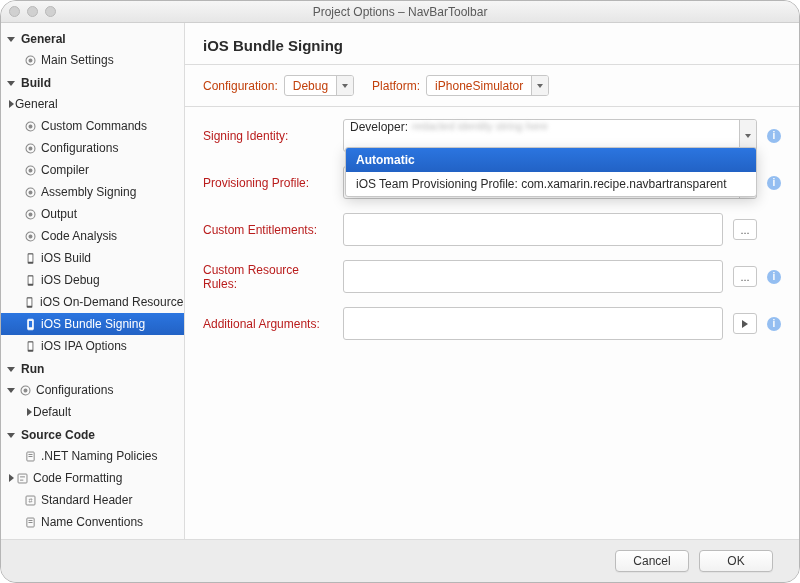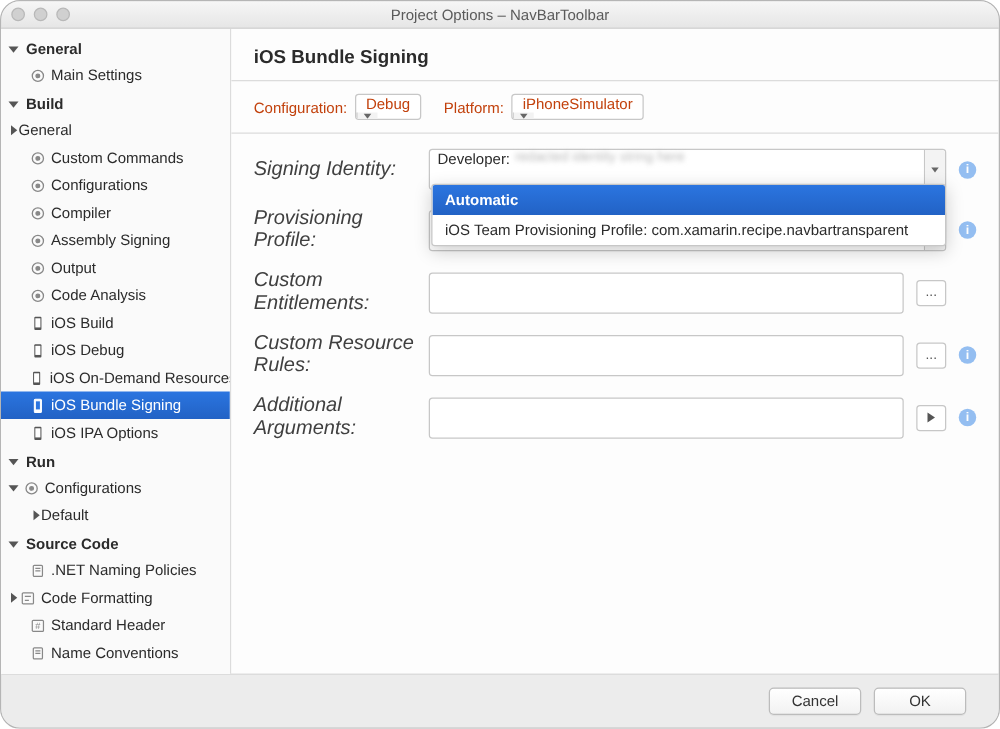--- a/index.html
+++ b/index.html
@@ -135,26 +135,26 @@
   .config-row {
     display: flex;
     align-items: center;
     gap: 6px;
     padding: 10px 18px;
     font-size: 12px;
     color: #c2410c;
   }
   .dropdown {
     display: inline-flex;
+    align-items: center;
     background: #fff;
     border: 1px solid var(--border);
     border-radius: 3px;
     height: 21px;
     overflow: hidden;
-    flex-direction: column;
   }
   .dropdown .ddlabel { padding: 0 8px; font-size:12px; }
   .dropdown .ddbtn {
     width: 17px; height: 100%;
     background: var(--drop-btn);
     border-left: 1px solid var(--border);
     display:flex; align-items:center; justify-content:center;
   }
   .sm-chev {
     width:0;height:0;border-left:3.5px solid transparent;border-right:3.5px solid transparent;border-top:4.5px solid #666;
@@ -164,23 +164,22 @@
     position: relative;
   }
   .form-row {
     display: flex;
     align-items: center;
     gap: 10px;
     margin-bottom: 14px;
   }
   .form-label {
     width: 130px;
-    font-size: 16px;
-    color: #404040;
-    font-style: italic;
+    font-size: 12px;
+    color: #b91c1c;
   }
   .input, .select-input {
     flex: 1;
     height: 33px;
     background:#fff;
     border:1px solid var(--border);
     border-radius:3px;
     display:flex; align-items:flex-start;
     font-size:12px;
     padding: 0 6px;

